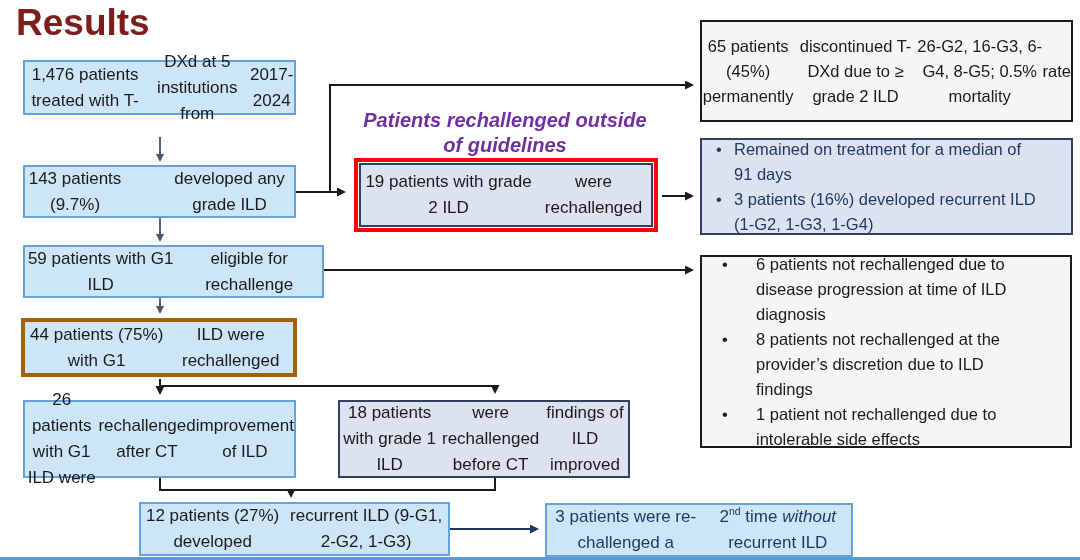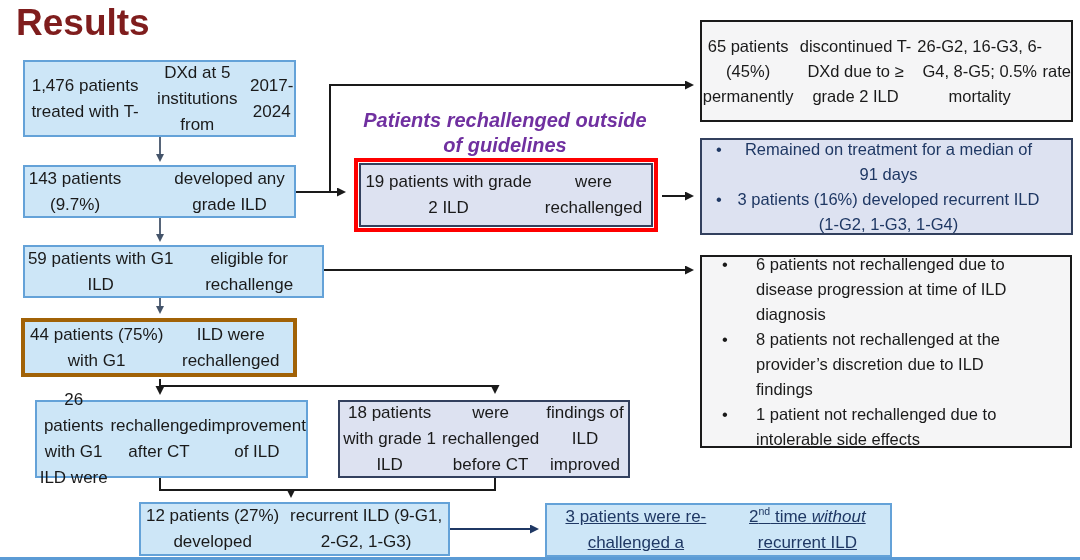--- a/index.html
+++ b/index.html
@@ -31,21 +31,21 @@
     text-align:center;font-size:20px;line-height:25px;
     font-weight:700;font-style:italic;color:#7030a0;
   }
   ul.bullets{
     margin:0;padding:0;list-style:none;text-align:left;width:100%;
     box-sizing:border-box;
   }
   .bullets li{position:relative;box-sizing:border-box;}
   .bullets li::before{content:"\2022";position:absolute;}
   #box-grade2-outcomes ul.bullets{padding:0 28px 0 12px;}
-  #box-grade2-outcomes .bullets li{padding-left:20px;text-align:center;}
+  #box-grade2-outcomes .bullets li{padding-left:20px;}
   #box-grade2-outcomes .bullets li::before{left:2px;}
   #box-not-rechallenged ul.bullets{padding:0 56px 0 18px;}
   #box-not-rechallenged .bullets li{padding-left:36px;}
   #box-not-rechallenged .bullets li::before{left:2px;}
   #bottom-rule{
     position:absolute;left:0;bottom:0;width:1080px;height:3px;
     background:#5b9bd5;z-index:3;
   }
   sup{font-size:0.62em;line-height:0;}
   .it{font-style:italic;}
@@ -78,42 +78,42 @@
     <path d="M330 192 V85 H692" stroke="#1A1A1A" stroke-width="2" fill="none" marker-end="url(#mBlack)"></path>
     <path d="M330 192 H344" stroke="#1A1A1A" stroke-width="2" fill="none" marker-end="url(#mBlack)"></path>
     <path d="M662 196 H692" stroke="#1A1A1A" stroke-width="2" fill="none" marker-end="url(#mBlack)"></path>
     <path d="M296 270 H692" stroke="#1A1A1A" stroke-width="2" fill="none" marker-end="url(#mBlack)"></path>
     <path d="M160 478 V490 H291" stroke="#1A1A1A" stroke-width="2" fill="none"></path>
     <path d="M495 478 V490 H291" stroke="#1A1A1A" stroke-width="2" fill="none"></path>
     <path d="M291 489 V496" stroke="#1A1A1A" stroke-width="2" fill="none" marker-end="url(#mBlack)"></path>
     <path d="M450 529 H537" stroke="#1F3864" stroke-width="2.2" fill="none" marker-end="url(#mNavy)"></path>
   </svg>
 
-  <div class="box blue t17" style="left:23px;top:60px;width:273px;height:77px;">
+  <div class="box blue t17" style="left:23px;top:60px;width:273px;height:55px;">
     <span class="ln">1,476 patients treated with T-</span>
     <span class="ln">DXd at 5 institutions from</span>
     <span class="ln">2017-2024</span>
   </div>
 
   <div class="box blue t17" style="left:23px;top:165px;width:273px;height:53px;gap:40px;">
     <span class="ln">143 patients (9.7%)</span>
     <span class="ln">developed any grade ILD</span>
   </div>
 
   <div class="box blue t17" style="left:23px;top:245px;width:301px;height:53px;">
     <span class="ln">59 patients with G1 ILD</span>
     <span class="ln">eligible for rechallenge</span>
   </div>
 
   <div class="box red-border t17" style="left:21px;top:318px;width:276px;height:59px;">
     <span class="ln">44 patients (75%) with G1</span>
     <span class="ln">ILD were rechallenged</span>
   </div>
 
-  <div class="box blue t17" style="left:35px;top:400px;width:273px;height:78px;align-items:center;">
+  <div class="box blue t17" style="left:23px;top:400px;width:273px;height:78px;align-items:center;">
     <span class="ln">26 patients with G1 ILD were</span>
     <span class="ln">rechallenged after CT</span>
     <span class="ln">improvement of ILD</span>
   </div>
 
   <div id="annotation">
     <span class="ln">Patients rechallenged outside</span>
     <span class="ln">of guidelines</span>
   </div>
 
@@ -148,20 +148,20 @@
       <li>8 patients not rechallenged at the provider’s discretion due to ILD findings</li>
       <li>1 patient not rechallenged due to intolerable side effects</li>
     </ul>
   </div>
 
   <div class="box blue t17" style="left:139px;top:502px;width:311px;height:54px;">
     <span class="ln">12 patients (27%) developed</span>
     <span class="ln">recurrent ILD (9-G1, 2-G2, 1-G3)</span>
   </div>
 
-  <div class="box blue t17 navy-text" style="left:545px;top:503px;width:347px;height:54px;text-decoration:underline;">
+  <div class="box blue t17 navy-text" style="left:545px;top:503px;width:308px;height:54px;">
     <span class="ln">3 patients were re-challenged a</span>
     <span class="ln"><span>2</span><sup>nd</sup><span> time </span><span class="it">without</span><span> recurrent ILD</span></span>
   </div>
 
   <div id="bottom-rule"></div>
 
 </div>
 
 </body></html>

